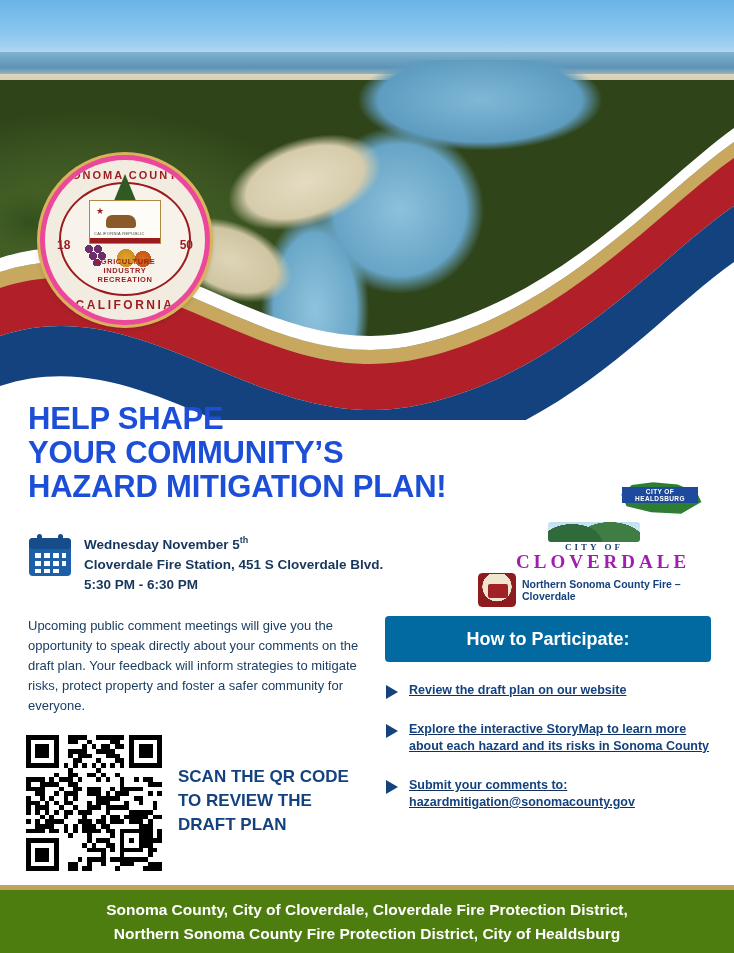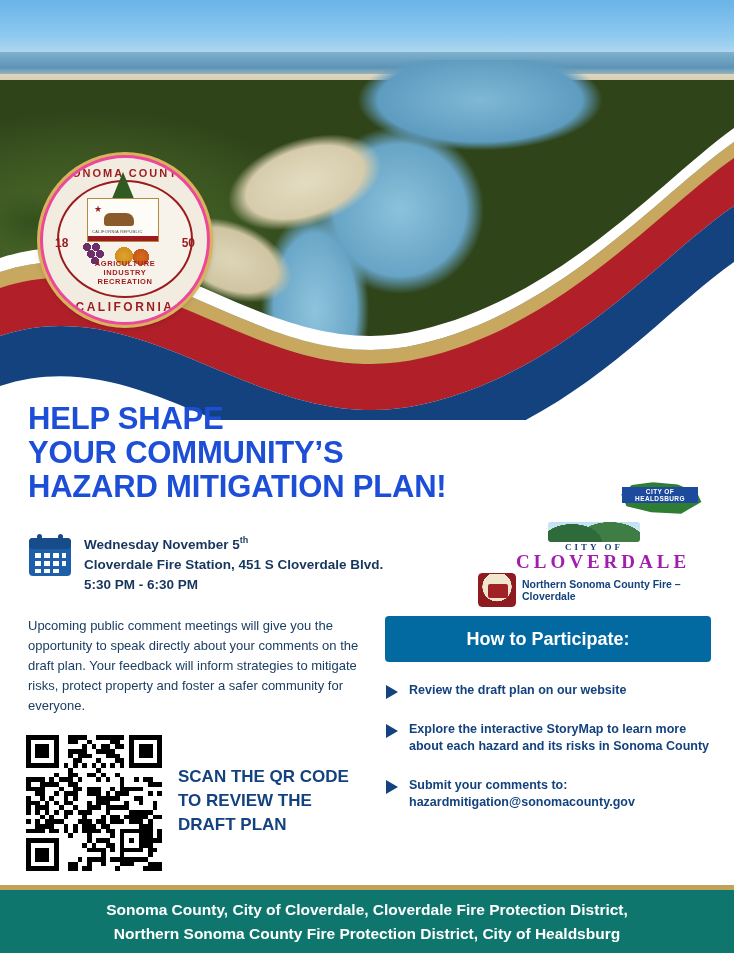--- a/index.html
+++ b/index.html
@@ -87,21 +87,21 @@
   
   .swoosh { position: absolute; top: 0; left: 0; width: 734px; height: 420px; }
 
   
   .seal {
     position: absolute;
     left: 40px; top: 155px;
     width: 170px; height: 170px;
     border-radius: 50%;
     background: #f2ece0;
-    border: 3px solid #ec4899;
+    border: 5px solid #ec4899;
     box-shadow: 0 0 0 3px #d9b35c, 0 2px 6px rgba(0,0,0,.35);
     overflow: hidden;
   }
   .seal .arc-top {
     position: absolute; top: 9px; left: 0; width: 100%;
     text-align: center; font-size: 11px; font-weight: bold;
     color: #9c1b1f; letter-spacing: 2px;
   }
   .seal .arc-bottom {
     position: absolute; bottom: 8px; left: 0; width: 100%;
@@ -202,36 +202,36 @@
   }
 
   
   .participate-head {
     position: absolute; left: 385px; top: 616px; width: 326px; height: 46px;
     background: #0369a1; border-radius: 4px;
     display: flex; align-items: center; justify-content: center;
     color: #ffffff; font-size: 18px; font-weight: bold;
   }
   .participate-list { position: absolute; left: 385px; top: 682px; width: 330px; }
-  .p-item { display: flex; gap: 10px; margin-bottom: 22px; align-items: flex-start; }
+  .p-item { display: flex; gap: 10px; margin-bottom: 22px; align-items: flex-start; text-decoration: underline; }
   .p-arrow { flex: 0 0 14px; margin-top: 3px; }
   .p-text { font-size: 12.5px; font-weight: bold; color: #14427e; line-height: 17px; }
 
   
   .qr-wrap { position: absolute; left: 26px; top: 735px; width: 136px; height: 136px; background: #fff; }
   .qr-wrap canvas, .qr-wrap svg { display:block; }
   .qr-caption {
     position: absolute; left: 178px; top: 765px; width: 200px;
     font-size: 17px; font-weight: bold; color: #14427e; line-height: 24px;
   }
 
   
   .footer {
     position: absolute; left: 0; bottom: 0; width: 734px; height: 68px;
-    background: #0f766e; border-top: 5px solid #c0a259;
+    background: #4d7c0f; border-top: 5px solid #c0a259;
     display: flex; flex-direction: column; align-items: center; justify-content: center;
     color: #ffffff; font-size: 15.5px; font-weight: bold; line-height: 24px; text-align: center;
   }
 </style>
 </head>
 <body>
 
 <div class="photo-area">
   <div class="photo">
     <div class="ocean"></div>

